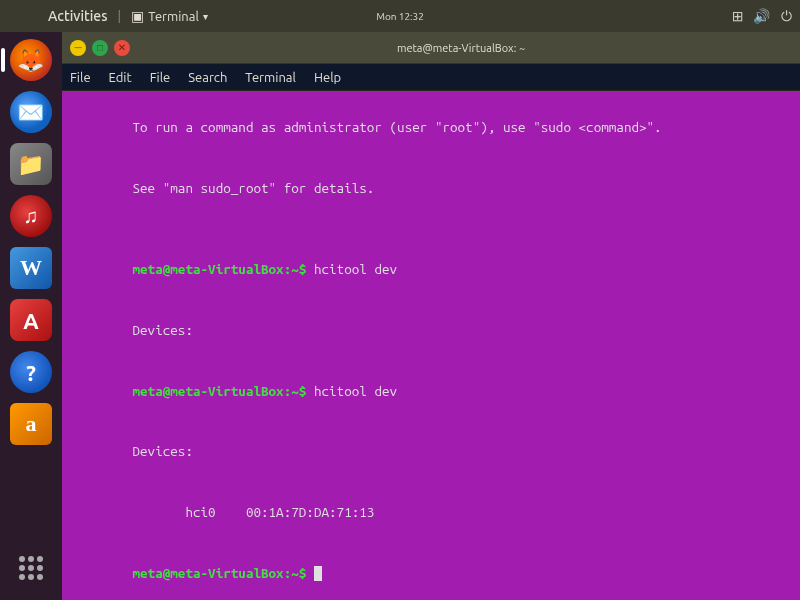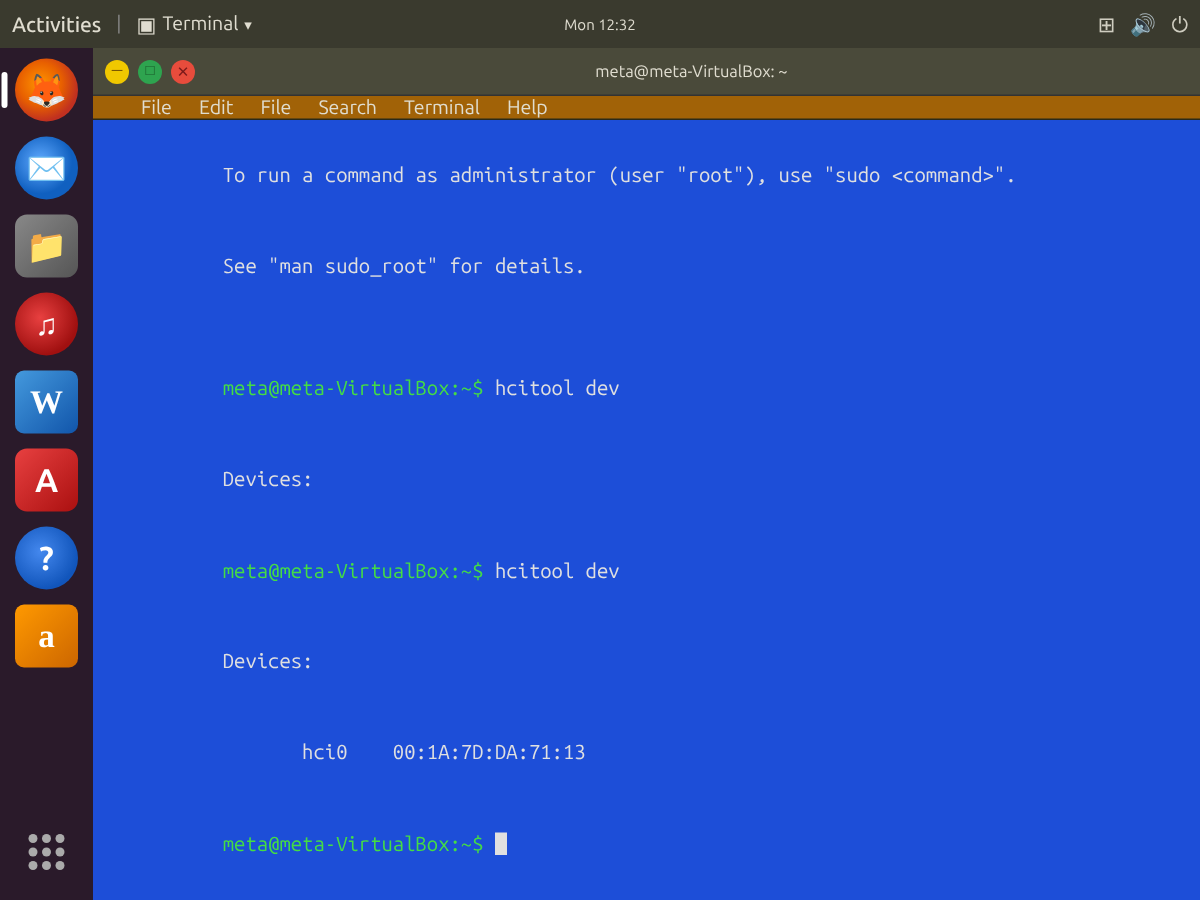--- a/index.html
+++ b/index.html
@@ -14,21 +14,21 @@
       align-items: center;
       justify-content: space-between;
       padding: 0 8px;
       color: #e0ddd0;
       font-size: 13px;
     }
     #topbar-left { display: flex; align-items: center; gap: 8px; }
     #topbar-center { position: absolute; left: 50%; transform: translateX(-50%); display: flex; align-items: center; gap: 6px; font-size: 10px; color: #e0ddd0; }
     #topbar-right { display: flex; align-items: center; gap: 10px; margin-left: auto; }
 
-    .activities-label { font-size: 14px; font-weight: 500; color: #e0ddd0; cursor: pointer; }
+    .activities-label { font-size: 14px; font-weight: 500; color: #e0ddd0; cursor: pointer; margin-left: 40px; }
     .terminal-tab { display: flex; align-items: center; gap: 4px; font-size: 13px; }
     .terminal-icon { font-size: 14px; }
     .dropdown-arrow { font-size: 10px; }
 
     
     .tray-icon { font-size: 14px; cursor: pointer; opacity: 0.9; }
 
     
     #main { display: flex; width: 800px; height: 568px; }
 
@@ -92,50 +92,50 @@
       cursor: pointer;
       font-size: 10px;
       display: flex; align-items: center; justify-content: center;
     }
     .win-btn-min { background: #f0c800; color: #7a5800; }
     .win-btn-max { background: #2ea44f; color: #1a5a2a; }
     .win-btn-close { background: #e74c3c; color: #7a1a1a; }
 
     
     #menu-bar {
-      height: 16px;
-      background: #a16207;
-      display: flex;
-      align-items: center;
-      padding: 0 24px;
+      height: 27px;
+      background: #0f172a;
+      display: flex;
+      align-items: center;
+      padding: 0 0;
       gap: 2px;
       border-bottom: 1px solid #2a2a1a;
     }
     .menu-item {
       color: #e0ddd0;
       font-size: 13px;
       padding: 2px 8px;
       border-radius: 3px;
       cursor: pointer;
     }
 
     
     #terminal-body {
       flex: 1;
-      background: #1d4ed8;
-      padding: 6px 26px;
+      background: #a21caf;
+      padding: 6px 10px;
       font-family: 'Ubuntu Mono', 'Courier New', monospace;
       font-size: 13.5px;
       color: #e0e0e0;
       overflow-y: auto;
       line-height: 1.5;
     }
 
     .term-line { white-space: pre; }
-    .term-prompt { color: #44dd44; }
+    .term-prompt { color: #44dd44; font-weight: bold; }
     .term-text { color: #e0e0e0; }
     .term-cursor {
       display: inline-block;
       width: 8px;
       height: 15px;
       background: #e0e0e0;
       vertical-align: text-bottom;
       animation: blink 1s step-end infinite;
     }
     @keyframes blink { 50% { opacity: 0; } }

